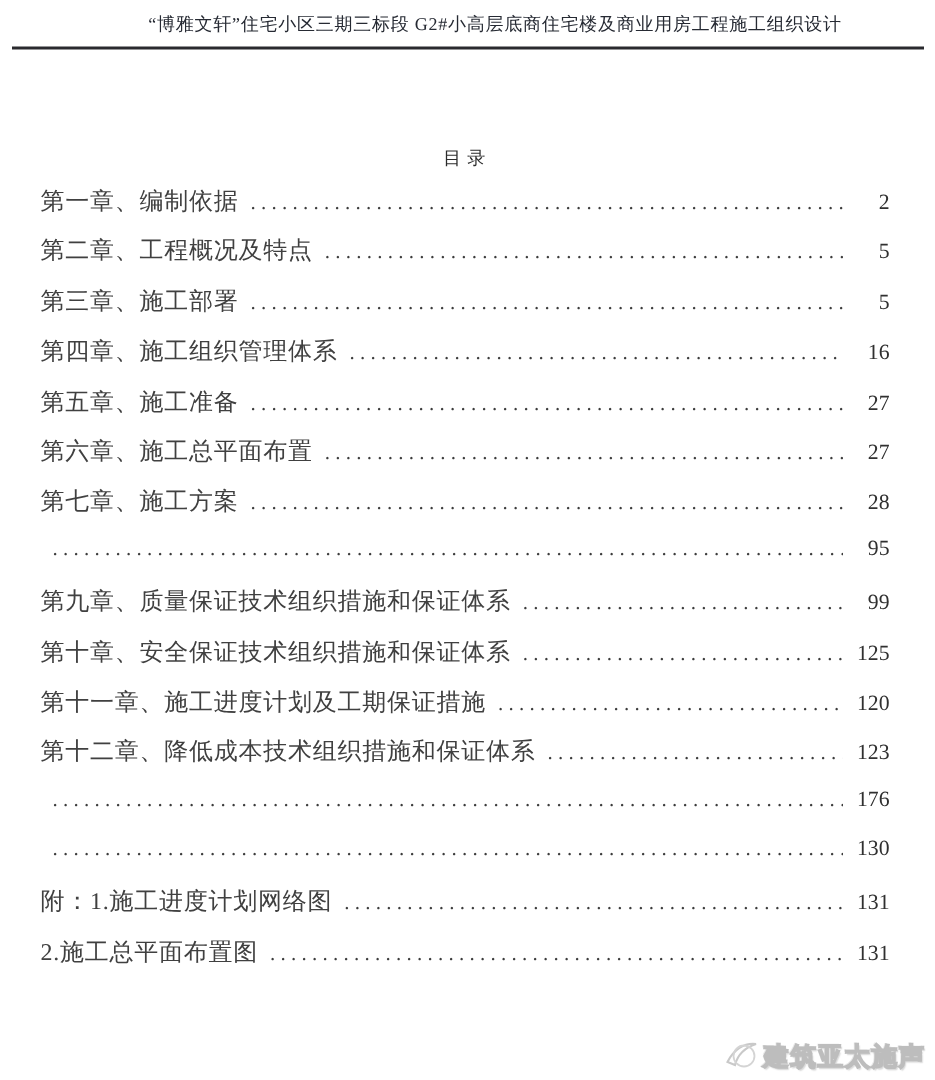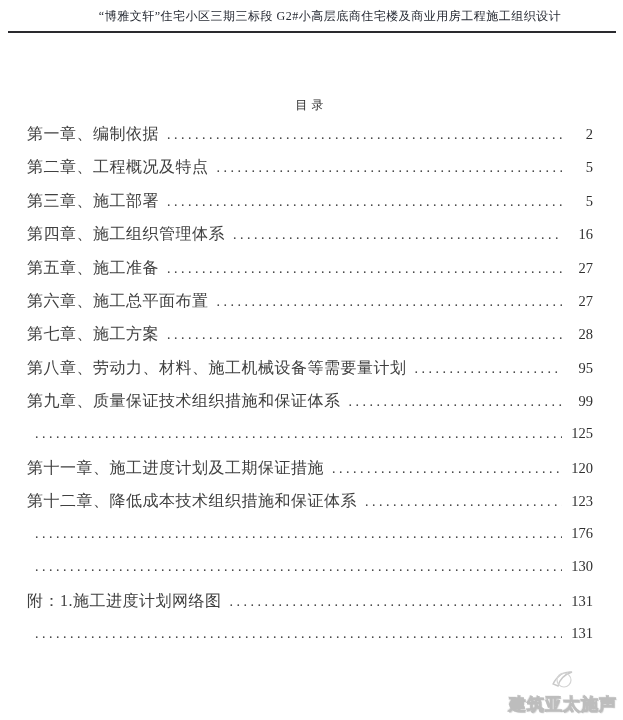--- a/index.html
+++ b/index.html
@@ -86,24 +86,23 @@
     text-align: right;
     white-space: nowrap;
   }
 
   
   .watermark {
     position: absolute;
     right: 6px;
     bottom: 4px;
     display: flex;
-    align-items: center;
+    align-items: flex-end;
     gap: 1px;
     user-select: none;
-    flex-direction: column;
   }
   .watermark-logo {
     width: 26px;
     height: 26px;
     flex: 0 0 auto;
   }
   .watermark-text {
     font-family: "Liberation Sans", "DejaVu Sans", sans-serif;
     font-size: 17px;
     font-weight: 700;
@@ -159,32 +158,32 @@
     <span class="toc-page">27</span>
   </div>
 
   <div class="toc-row">
     <span class="toc-label">第七章、施工方案</span>
     <span class="toc-dots">............................................................................................................................................</span>
     <span class="toc-page">28</span>
   </div>
 
   <div class="toc-row">
-    <span class="toc-label">第八章、劳动力、材料、施工机械设备等需要量计划</span>
     <span class="toc-dots">............................................................................................................................................</span>
     <span class="toc-page">95</span>
   </div>
 
   <div class="toc-row">
     <span class="toc-label">第九章、质量保证技术组织措施和保证体系</span>
     <span class="toc-dots">............................................................................................................................................</span>
     <span class="toc-page">99</span>
   </div>
 
   <div class="toc-row">
+    <span class="toc-label">第十章、安全保证技术组织措施和保证体系</span>
     <span class="toc-dots">............................................................................................................................................</span>
     <span class="toc-page">125</span>
   </div>
 
   <div class="toc-row">
     <span class="toc-label">第十一章、施工进度计划及工期保证措施</span>
     <span class="toc-dots">............................................................................................................................................</span>
     <span class="toc-page">120</span>
   </div>
 
@@ -204,20 +203,21 @@
     <span class="toc-page">130</span>
   </div>
 
   <div class="toc-row">
     <span class="toc-label">附：1.施工进度计划网络图</span>
     <span class="toc-dots">............................................................................................................................................</span>
     <span class="toc-page">131</span>
   </div>
 
   <div class="toc-row">
+    <span class="toc-label">2.施工总平面布置图</span>
     <span class="toc-dots">............................................................................................................................................</span>
     <span class="toc-page">131</span>
   </div>
 </div>
 
 <div class="watermark">
   <svg class="watermark-logo" viewBox="0 0 26 26">
     <path d="M3 18 C 7 10, 14 5, 22 6 C 16 8, 10 12, 8 20 Z" fill="none" stroke="#c9c9c9" stroke-width="1.4"></path>
     <circle cx="14" cy="14" r="7" fill="none" stroke="#d4d4d4" stroke-width="1.2"></circle>
   </svg>

